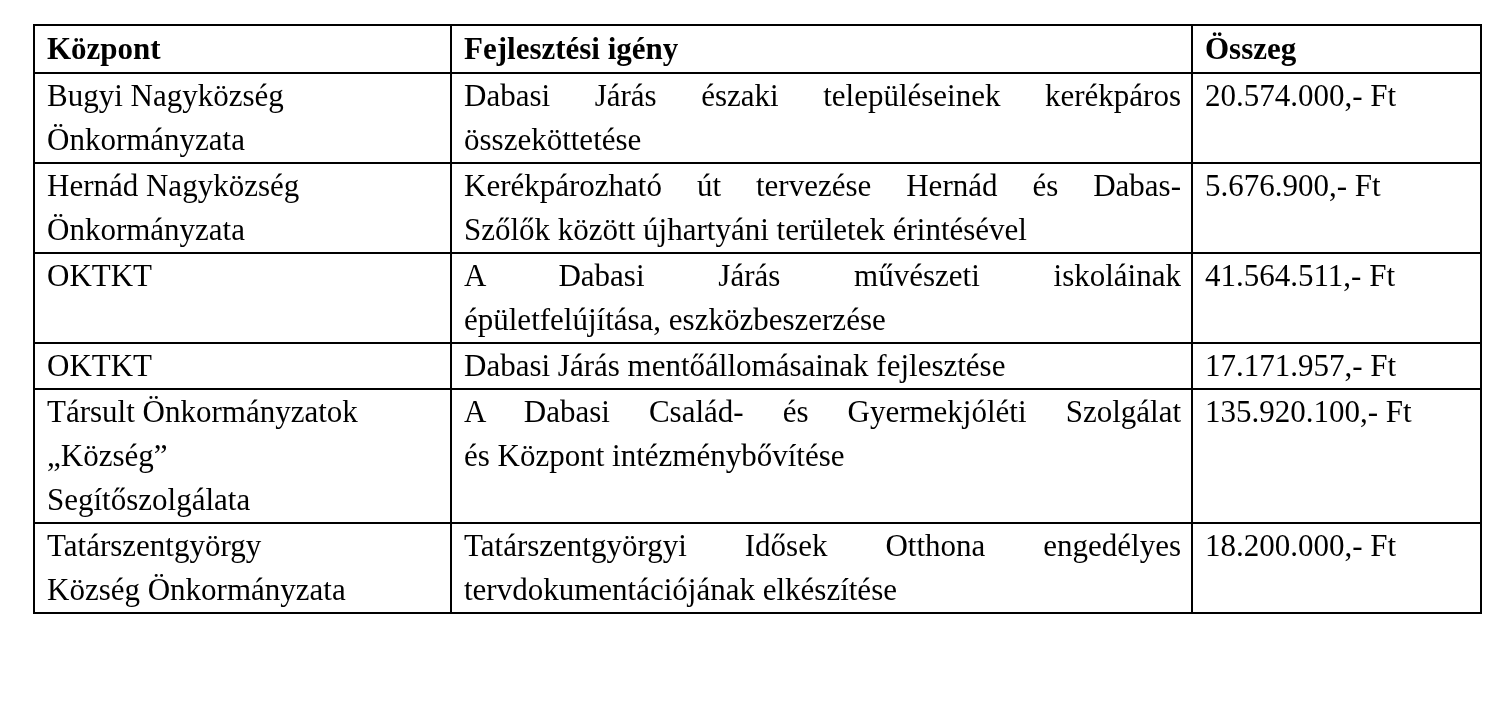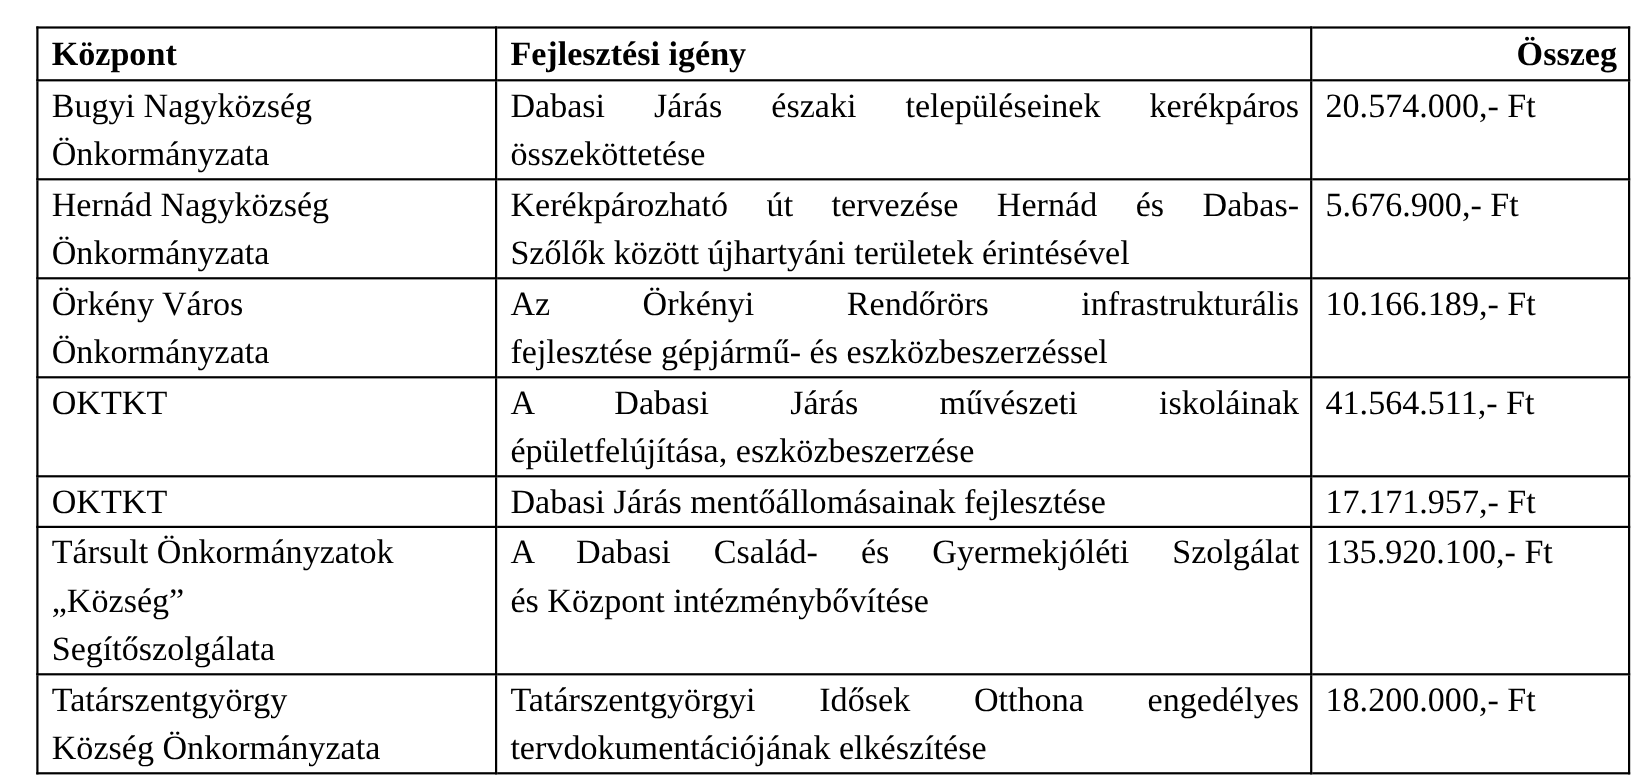--- a/index.html
+++ b/index.html
@@ -6,21 +6,21 @@
   body { width: 1500px; height: 709px; position: relative; overflow: hidden; }
   .doc-table {
     position: absolute; left: 33px; top: 24px;
     border-collapse: collapse;
     font-family: "Liberation Serif", "DejaVu Serif", serif;
     color: #000; font-size: 31px; line-height: 44px;
   }
   .doc-table td, .doc-table th {
     border: 2px solid #000; padding: 0 10px 0 12px; vertical-align: top;
   }
-  .doc-table th { text-align: right; font-weight: bold; height: 42px; line-height: 46px; font-size: 31px; }
+  .doc-table th { text-align: left; font-weight: bold; height: 42px; line-height: 46px; font-size: 31px; }
   .c1 { width: 393px; text-align: left; }
   .c2 { width: 717px; text-align: justify; text-align-last: left; }
   .c3 { width: 265px; text-align: left; white-space: nowrap; }
   th.c1 { text-align: left; }
   .line { display: block; }
   .justify-line { display: block; text-align: justify; text-align-last: justify; }
 </style>
 </head>
 <body>
 
@@ -47,31 +47,20 @@
     <tr style="height:88px">
       <td class="c1">
         <span class="line">Hernád Nagyközség</span>
         <span class="line">Önkormányzata</span>
       </td>
       <td class="c2">
         <span class="justify-line">Kerékpározható út tervezése Hernád és Dabas-</span>
         <span class="line">Szőlők között újhartyáni területek érintésével</span>
       </td>
       <td class="c3">5.676.900,- Ft</td>
-    </tr>
-    <tr style="height:88px">
-      <td class="c1">
-        <span class="line">Örkény Város</span>
-        <span class="line">Önkormányzata</span>
-      </td>
-      <td class="c2">
-        <span class="justify-line">Az Örkényi Rendőrörs infrastrukturális</span>
-        <span class="line">fejlesztése gépjármű- és eszközbeszerzéssel</span>
-      </td>
-      <td class="c3">10.166.189,- Ft</td>
     </tr>
     <tr style="height:88px">
       <td class="c1">
         <span class="line">OKTKT</span>
       </td>
       <td class="c2">
         <span class="justify-line">A Dabasi Járás művészeti iskoláinak</span>
         <span class="line">épületfelújítása, eszközbeszerzése</span>
       </td>
       <td class="c3">41.564.511,- Ft</td>

